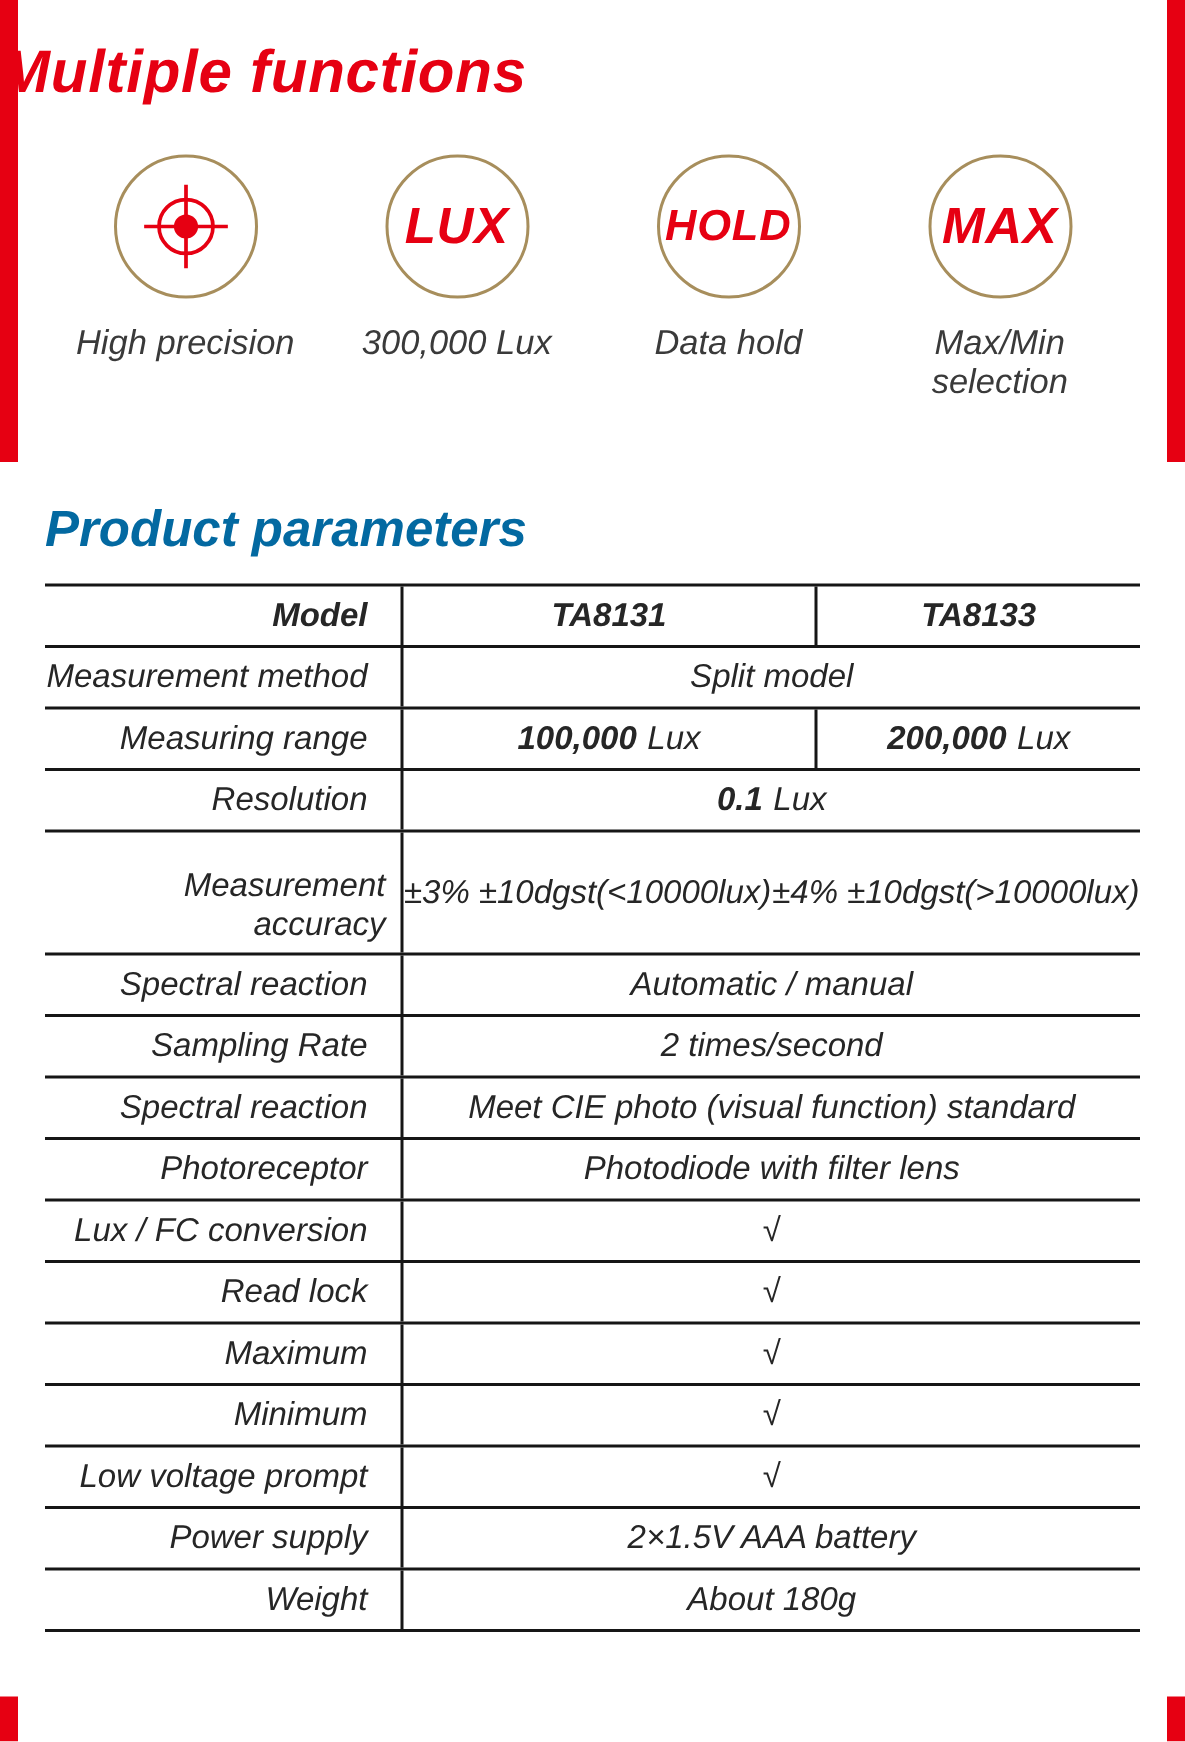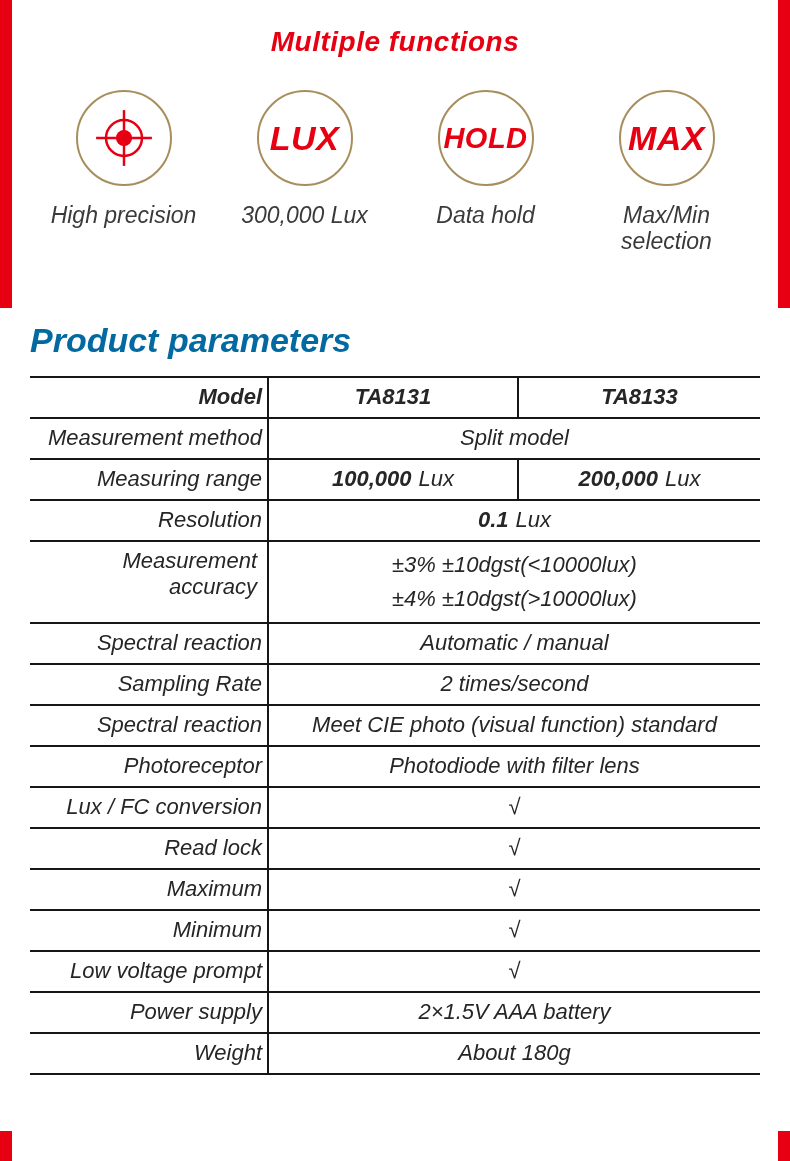--- a/index.html
+++ b/index.html
@@ -13,22 +13,21 @@
 
   
   .edge { position: absolute; width: 12px; background: #e60012; }
   .edge.tl { left: 0; top: 0; height: 308px; }
   .edge.tr { right: 0; top: 0; height: 308px; }
   .edge.bl { left: 0; bottom: 0; height: 30px; }
   .edge.br { right: 0; bottom: 0; height: 30px; }
 
   .main-title {
     padding-top: 26px;
-    text-align: center;
-    font-size: 28px;
+    font-size: 40px;
     font-weight: bold;
     font-style: italic;
     color: #e60012;
     letter-spacing: 0.5px;
   }
 
   .functions-row {
     width: 724px;
     margin: 32px auto 0;
     display: flex;
@@ -79,37 +78,37 @@
     display: flex;
     border-bottom: 2px solid #161616;
     min-height: 41px;
     align-items: stretch;
   }
   .cell { display: flex; align-items: center; }
   .cell.label {
     width: 239px;
     border-right: 2px solid #161616;
     justify-content: flex-end;
-    padding-right: 5px;
+    padding-right: 22px;
     text-align: right;
   }
   .cell.value { flex: 1; justify-content: center; text-align: center; }
-  .cell.v1 { width: 250px; border-right: 2px solid #161616; justify-content: center; }
+  .cell.v1 { width: 276px; border-right: 2px solid #161616; justify-content: center; }
   .bold { font-weight: bold; }
   .unit { margin-left: 7px; }
 
   .row.tall { min-height: 82px; }
   .row.tall .cell.label {
     flex-direction: column;
-    justify-content: flex-start;
+    justify-content: flex-end;
     align-items: flex-end;
     padding: 6px 10px;
   }
   .row.tall .cell.value {
-    flex-direction: column;
+    flex-direction: row;
     justify-content: space-around;
     align-items: center;
     padding: 6px 0;
   }
 
   svg.crosshair { display: block; }
 </style>
 </head>
 <body>
 

